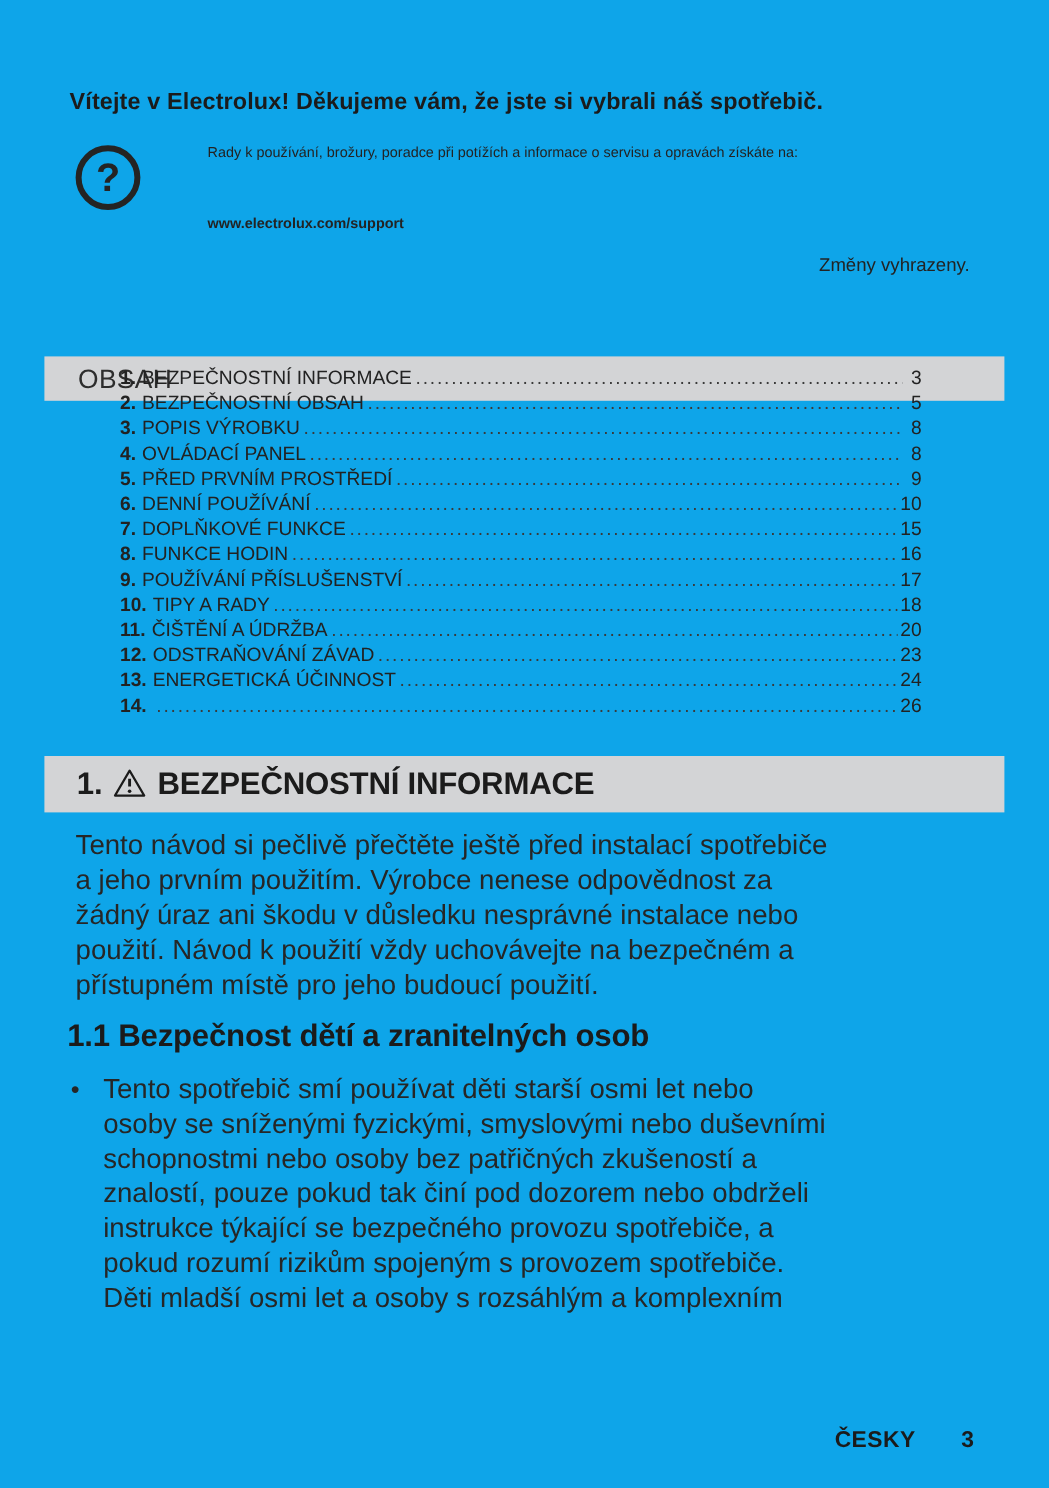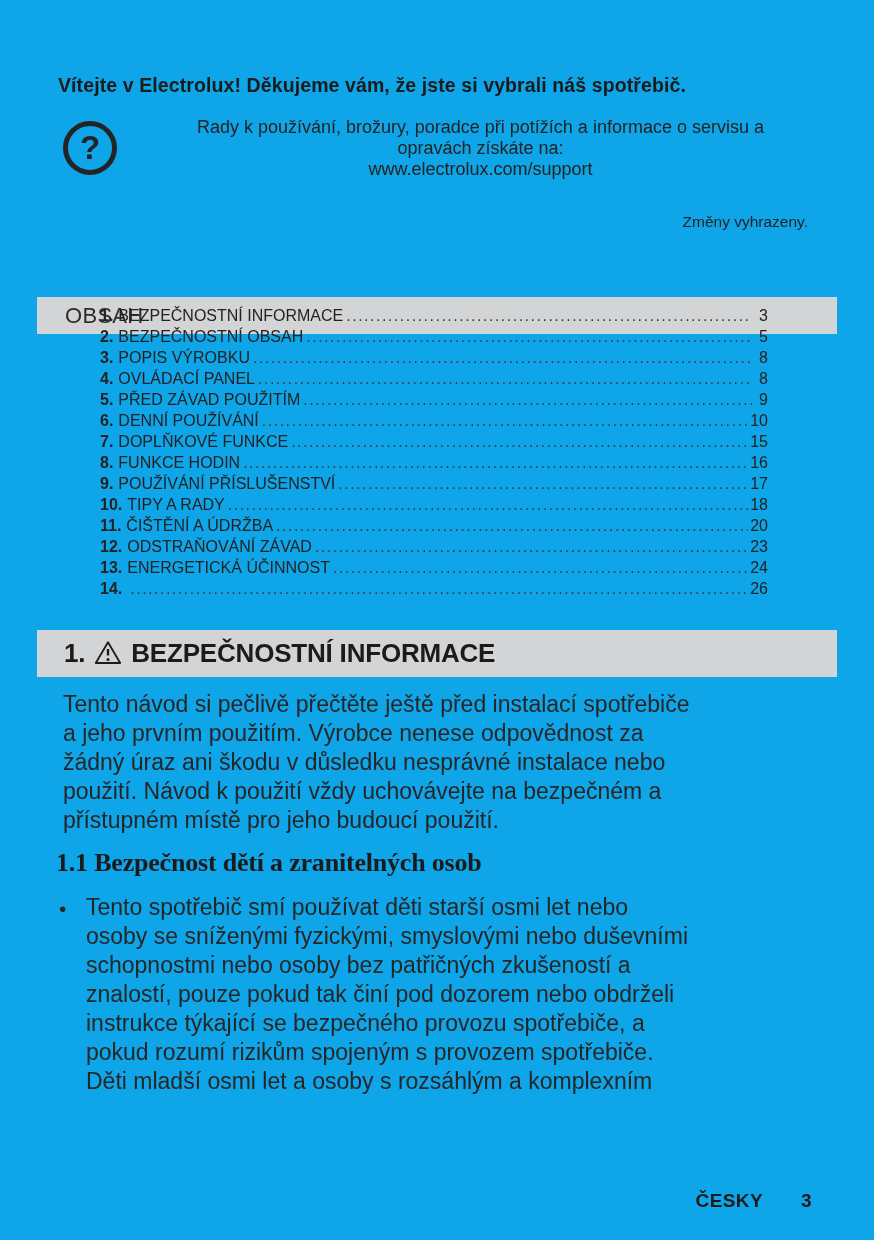--- a/index.html
+++ b/index.html
@@ -25,23 +25,23 @@
     border:5px solid #242424; border-radius:50%;
     display:flex; align-items:center; justify-content:center;
   }
   .help-icon span {
     font-size:33px; font-weight:bold; color:#242424;
     line-height:1; margin-top:-2px;
   }
 
   .support-text {
     position:absolute; left:173px; top:117px; width:615px;
-    font-size:18px; line-height:21px; color:#232323;text-align:center;
-  }
-  .support-url { font-weight:normal; white-space:nowrap; }
+    font-size:12px; line-height:21px; color:#232323;
+  }
+  .support-url { font-weight:bold; white-space:nowrap;margin-top:38px; }
 
   .changes-note {
     position:absolute; right:66px; top:213px;
     font-size:15.5px; color:#232323;
   }
 
   .toc-header-bar {
     position:absolute; left:37px; top:258px;
     width:800px; height:37px;
     background:#d3d4d6;
@@ -81,21 +81,21 @@
 
   .intro {
     position:absolute; left:63px; top:690px;
     font-size:23px; line-height:29px; color:#262626;
   }
   .intro .text-line { white-space:nowrap; }
 
   .subheading {
     position:absolute; left:56px; top:848px;
     font-size:26px; font-weight:bold; color:#1b1b1b;
-    white-space:nowrap; letter-spacing:-0.2px;font-family:Liberation Serif, serif;
+    white-space:nowrap; letter-spacing:-0.2px;
   }
 
   .bullet-item {
     position:absolute; left:59px; top:893px;
     display:flex; font-size:23px; line-height:29px; color:#262626;
   }
   .bullet-marker { width:27px; flex:0 0 auto; font-size:21px; padding-top:1px; }
   .bullet-lines .text-line { white-space:nowrap; }
 
   .page-footer {
@@ -147,21 +147,21 @@
       <span class="toc-page">8</span>
     </div>
     <div class="toc-row">
       <span class="toc-num">4.</span>
       <span class="toc-label">OVLÁDACÍ PANEL</span>
       <span class="toc-dots"></span>
       <span class="toc-page">8</span>
     </div>
     <div class="toc-row">
       <span class="toc-num">5.</span>
-      <span class="toc-label">PŘED ZÁVAD POUŽITÍM</span>
+      <span class="toc-label">PŘED PRVNÍM PROSTŘEDÍ</span>
       <span class="toc-dots"></span>
       <span class="toc-page">9</span>
     </div>
     <div class="toc-row">
       <span class="toc-num">6.</span>
       <span class="toc-label">DENNÍ POUŽÍVÁNÍ</span>
       <span class="toc-dots"></span>
       <span class="toc-page">10</span>
     </div>
     <div class="toc-row">

